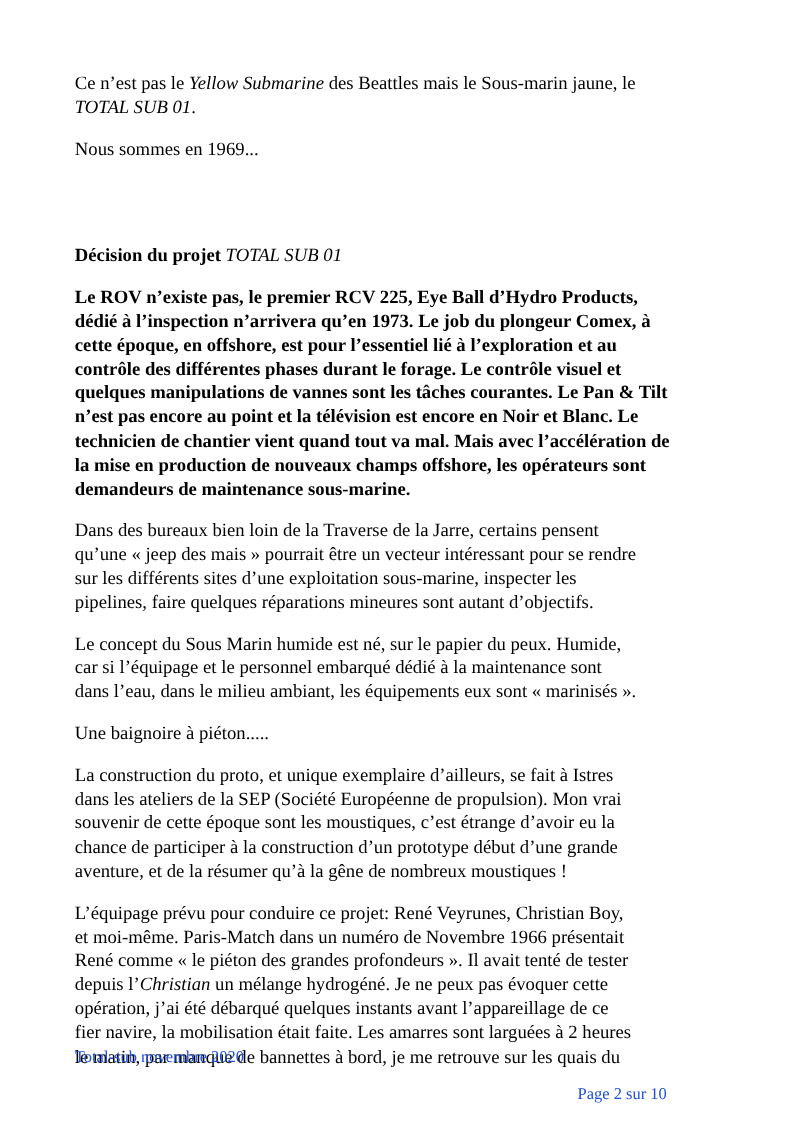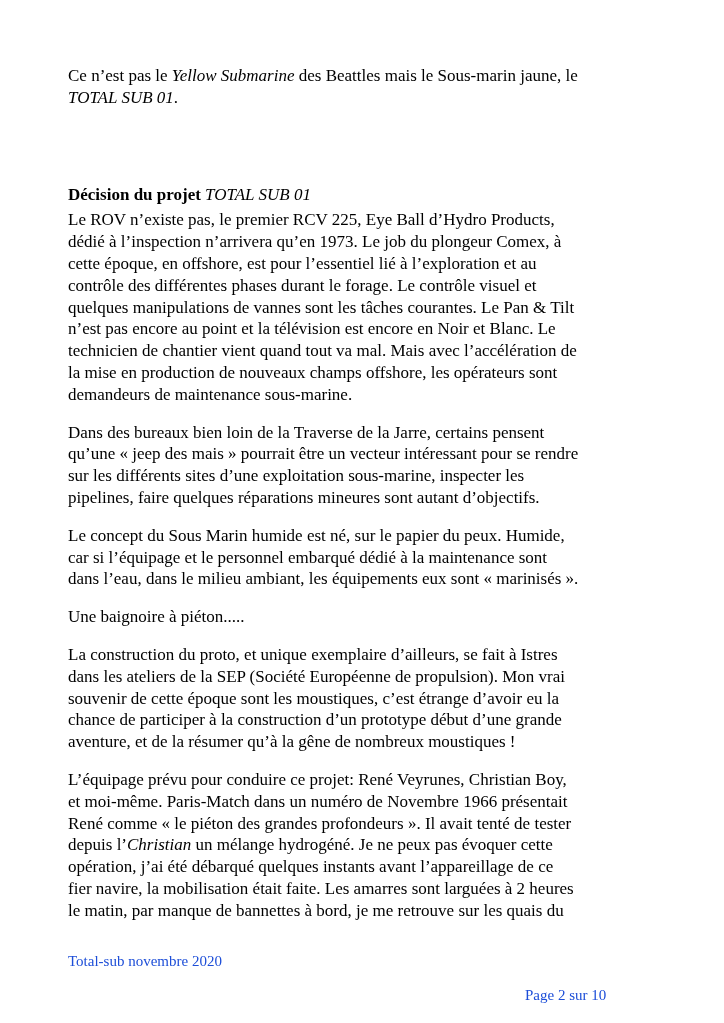--- a/index.html
+++ b/index.html
@@ -26,21 +26,22 @@
   }
   p.para {
     margin: 0 0 16px 0;
     white-space: pre-line;
   }
   p.heading {
     margin: 75px 0 0 0;
     white-space: pre-line;
   }
   p.after-heading {
-    margin-top: 4px;
+    margin-top: 16px;
+    font-weight: bold;
   }
   .i { font-style: italic; }
   .b { font-weight: bold; }
   .footer {
     position: absolute;
     left: 0;
     top: 952px;
     width: 724px;
     height: 24px;
     font-family: Liberation Serif, serif;
@@ -64,20 +65,21 @@
 </style>
 </head>
 <body>
 
 <div class="page">
   <div class="content">
 
     <p class="para"><span>Ce n’est pas le </span><span class="i">Yellow Submarine</span><span> des Beattles mais le Sous-marin jaune, le
 </span><span class="i">TOTAL SUB 01</span><span>.</span></p>
 
+    <p class="para"><span>Nous sommes en 1969...</span></p>
 
     <p class="heading"><span class="b">Décision du projet </span><span class="i">TOTAL SUB 01</span></p>
 
     <p class="para after-heading"><span>Le ROV n’existe pas, le premier RCV 225, Eye Ball d’Hydro Products,
 dédié à l’inspection n’arrivera qu’en 1973. Le job du plongeur Comex, à
 cette époque, en offshore, est pour l’essentiel lié à l’exploration et au
 contrôle des différentes phases durant le forage. Le contrôle visuel et
 quelques manipulations de vannes sont les tâches courantes. Le Pan &amp; Tilt
 n’est pas encore au point et la télévision est encore en Noir et Blanc. Le
 technicien de chantier vient quand tout va mal. Mais avec l’accélération de

